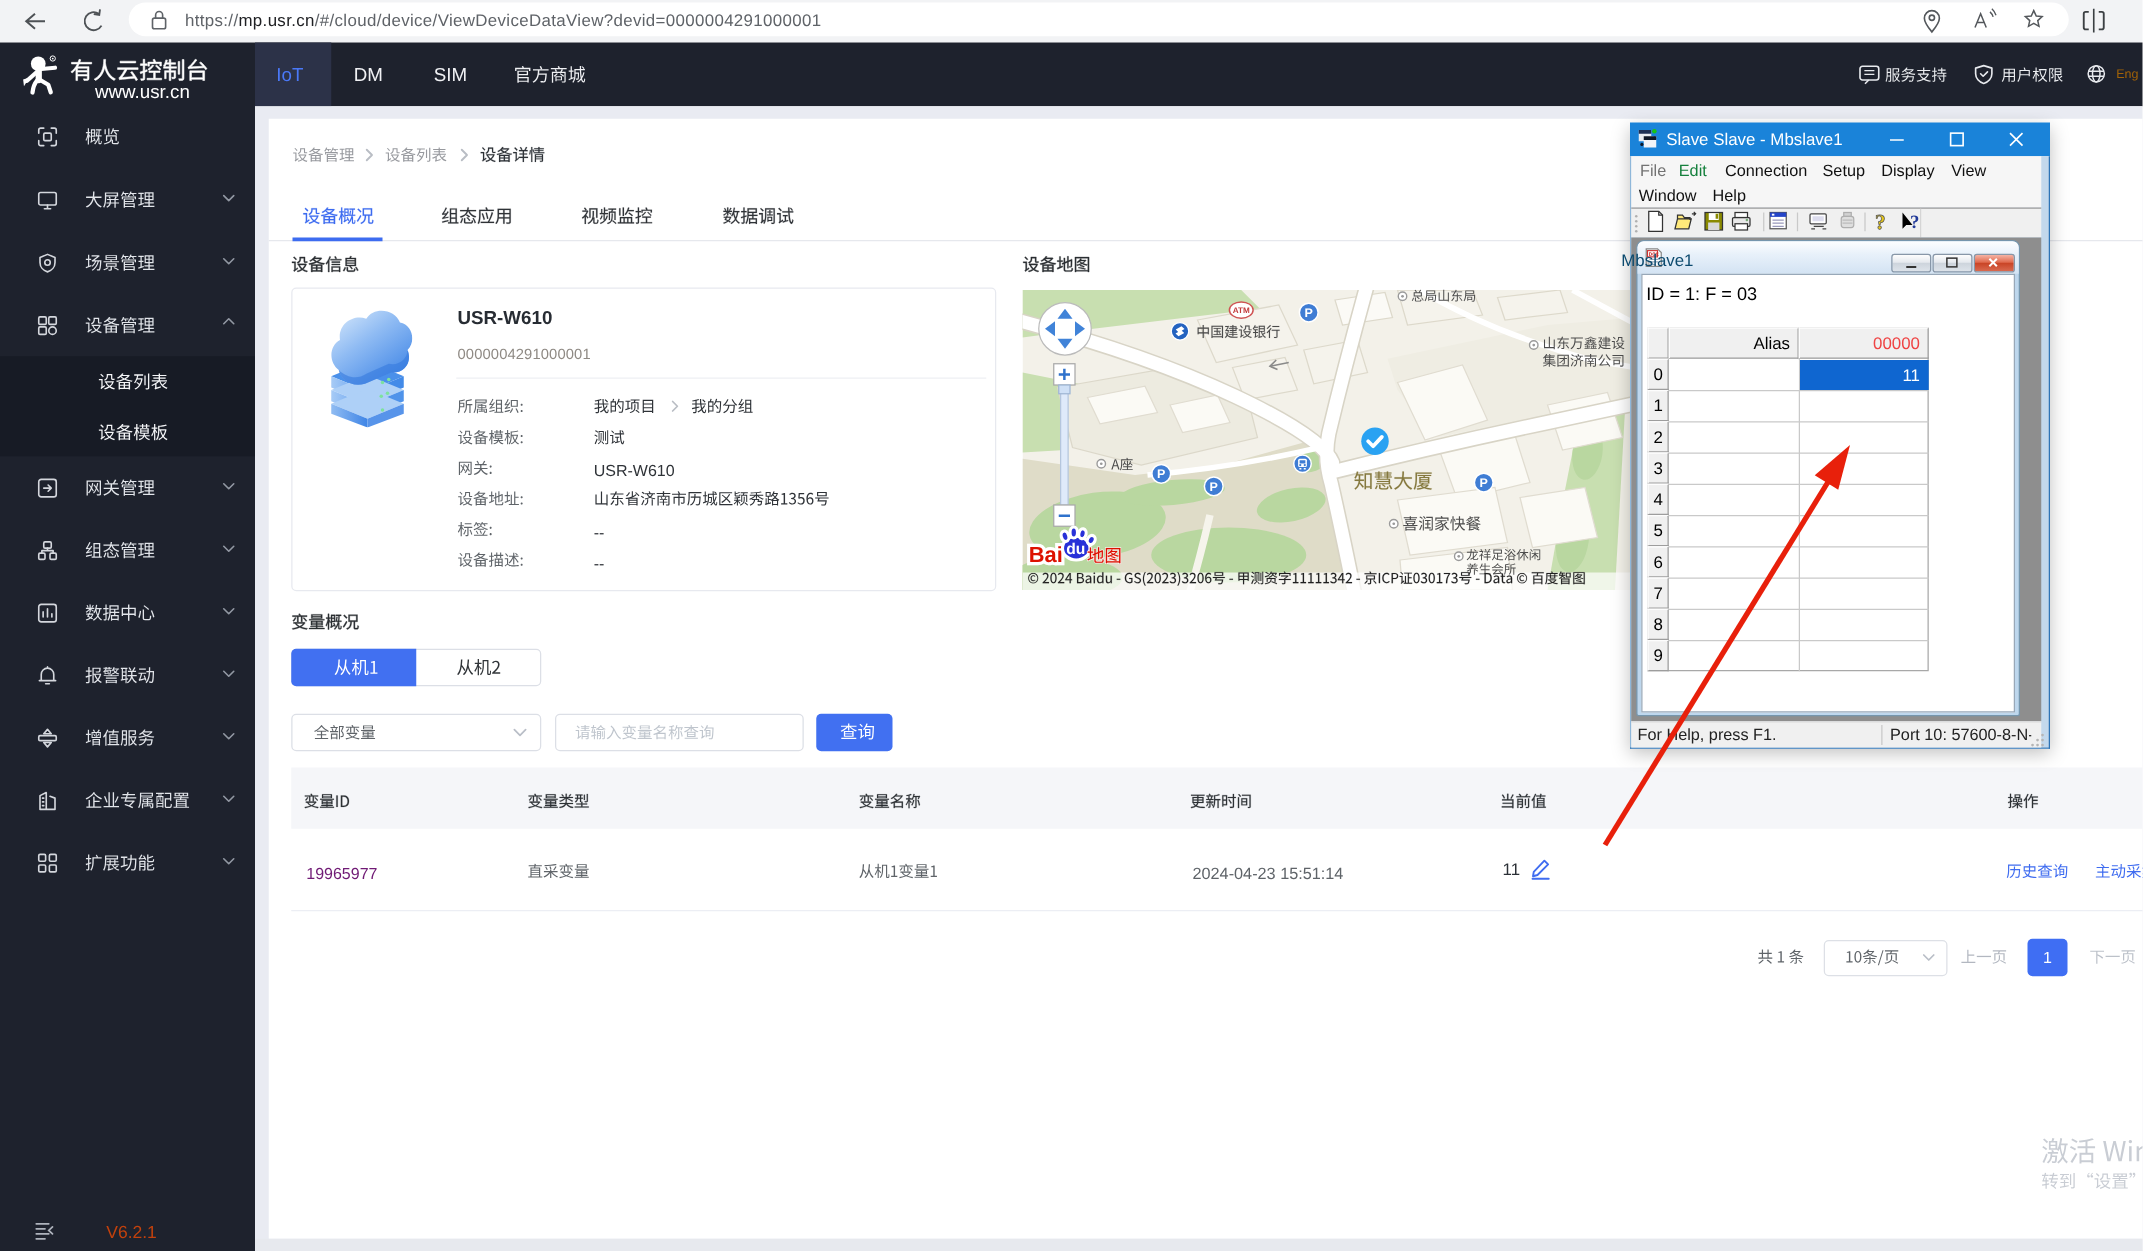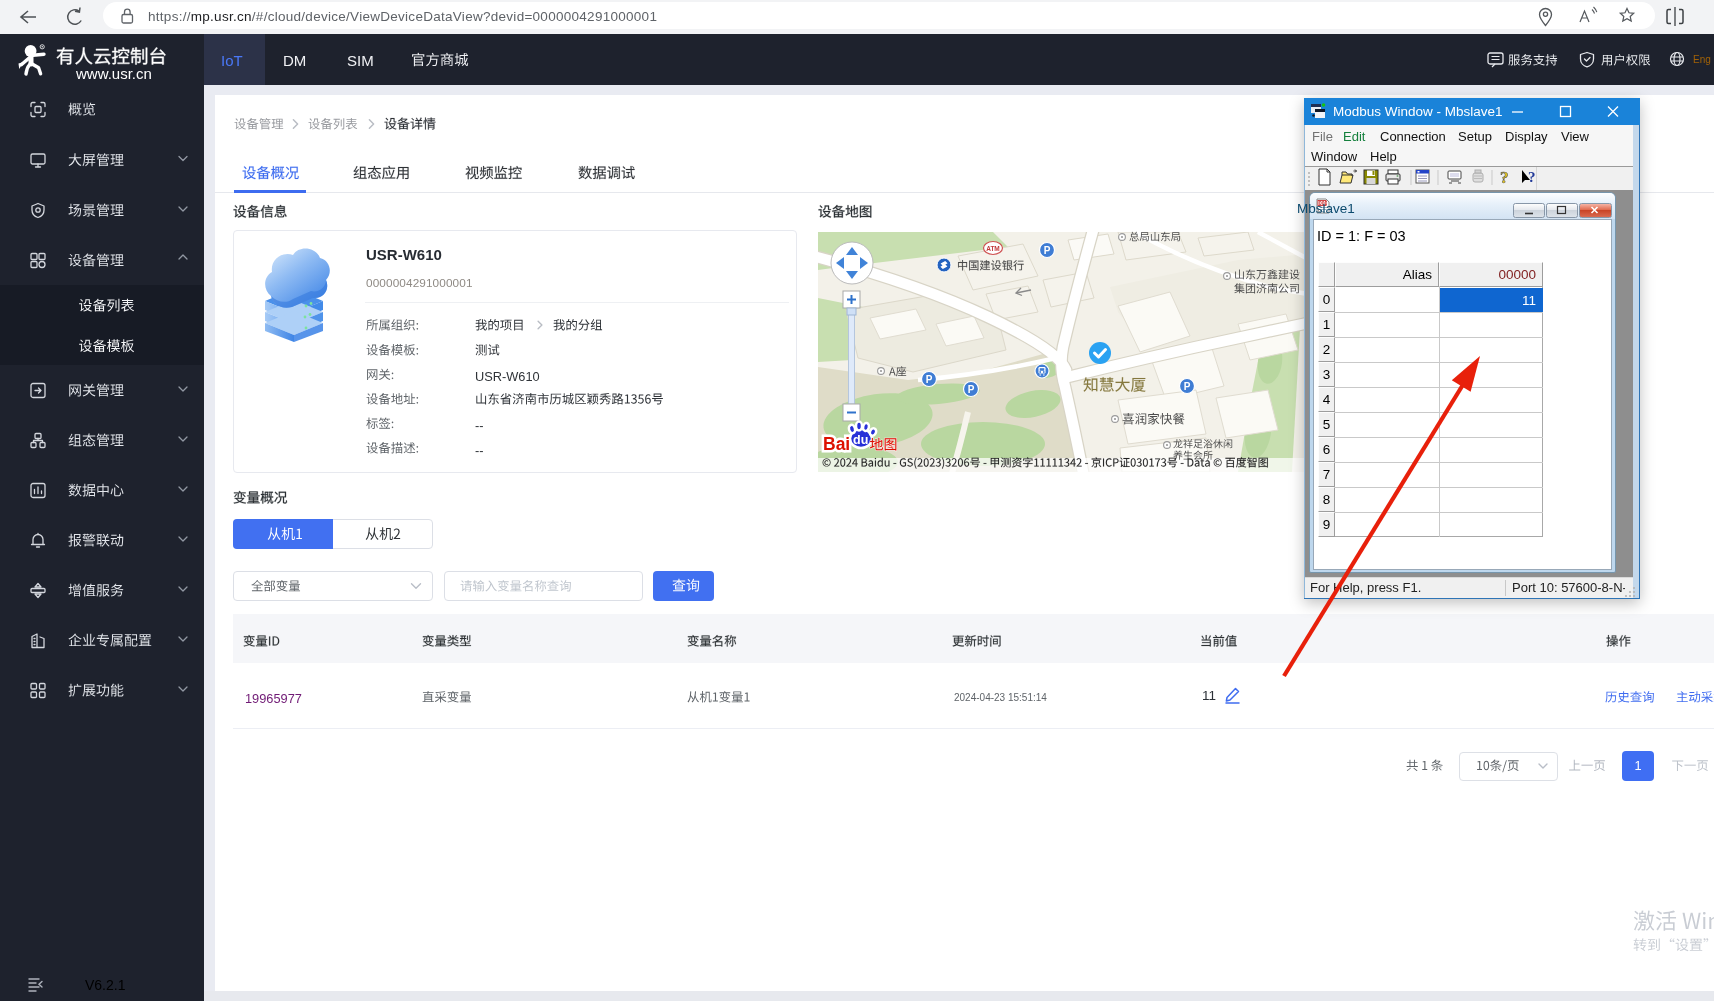--- a/index.html
+++ b/index.html
@@ -31,21 +31,21 @@
 <div class="lat" style="left:148px;top:9px;font-size:13.5px;letter-spacing:.28px;color:#5f6368">https://<span style="color:#202124">mp.usr.cn</span>/#/cloud/device/ViewDeviceDataView?devid=0000004291000001</div>
 <div class="abs" style="left:0;top:34px;width:204px;height:967px;background:#1e222d"></div>
 <div class="abs" style="left:0;top:285px;width:204px;height:79.5px;background:#171b25"></div>
 <div class="abs" style="left:204px;top:34px;width:1510px;height:51px;background:#1e222d"></div>
 <div class="abs" style="left:204px;top:34px;width:61px;height:51px;background:#2c3248"></div>
 <div class="lat" style="left:221px;top:52px;font-size:15px;color:#4a78f7">IoT</div>
 <div class="lat" style="left:283px;top:52px;font-size:15px;color:#f0f1f4">DM</div>
 <div class="lat" style="left:347px;top:52px;font-size:15px;color:#f0f1f4">SIM</div>
 <div class="lat" style="left:1693px;top:54px;font-size:10px;color:#a16207">Eng</div>
 <div class="lat" style="left:76px;top:65px;font-size:15px;color:#fff">www.usr.cn</div>
-<div class="lat" style="left:85px;top:977px;font-size:14px;color:#000000">V6.2.1</div>
+<div class="lat" style="left:85px;top:977px;font-size:14px;color:#c2410c">V6.2.1</div>
 <div class="abs" style="left:204px;top:85px;width:1510px;height:916px;background:#e9ebf2"></div>
 <div class="abs" style="left:215px;top:95px;width:1499px;height:896px;background:#fff"></div>
 <div class="abs" style="left:215px;top:192px;width:1499px;height:1px;background:#e6e8ed"></div>
 <div class="abs" style="left:234px;top:190px;width:72px;height:3px;background:#3d6cf0"></div>
 <div class="abs" style="left:233px;top:230px;width:564px;height:243px;border:1px solid #e7e9ef;border-radius:4px"></div>
 <div class="abs" style="left:365px;top:302px;width:424px;height:1px;background:#eef0f3"></div>
 <div class="lat" style="left:366px;top:245.5px;font-size:15px;font-weight:bold;color:#272c33">USR-W610</div>
 <div class="lat" style="left:366px;top:276.5px;font-size:11.8px;letter-spacing:.1px;color:#8f8a84">0000004291000001</div>
 <div class="lat" style="left:475px;top:369.5px;font-size:12.8px;color:#2f3338">USR-W610</div>
 <div class="lat" style="left:475px;top:418.5px;font-size:12.8px;color:#2f3338">--</div>
@@ -217,38 +217,38 @@
 </g>
 </svg>
 <div class="abs" style="left:233px;top:519px;width:200px;height:30px;border:1px solid #dcdfe6;border-radius:4px;background:#fff"></div>
 <div class="abs" style="left:233px;top:519px;width:100px;height:30px;background:#4170f1;border-radius:4px 0 0 4px"></div>
 <div class="abs" style="left:233px;top:571px;width:200px;height:30px;border:1px solid #dcdfe6;border-radius:4px;background:#fff"></div>
 <div class="abs" style="left:444px;top:571px;width:199px;height:30px;border:1px solid #dcdfe6;border-radius:4px;background:#fff"></div>
 <div class="abs" style="left:653px;top:571px;width:61px;height:30px;background:#4170f1;border-radius:4px"></div>
 <div class="abs" style="left:233px;top:614px;width:1481px;height:49px;background:#f5f6f9"></div>
 <div class="abs" style="left:233px;top:728px;width:1481px;height:1px;background:#eceef4"></div>
 <div class="lat" style="left:245px;top:691.5px;font-size:12.8px;color:#701a75">19965977</div>
-<div class="lat" style="left:954px;top:691.5px;font-size:10px;color:#5f6469">2024-04-23 15:51:14</div>
+<div class="lat" style="left:954px;top:691.5px;font-size:13px;color:#5f6469">2024-04-23 15:51:14</div>
 <div class="lat" style="left:1202px;top:688px;font-size:13.5px;color:#2b3036">11</div>
 <div class="abs" style="left:1459px;top:752px;width:99px;height:29px;border:1px solid #dde0e6;border-radius:4px;background:#fff"></div>
 <div class="abs" style="left:1622px;top:751px;width:32px;height:30px;background:#3f6ef3;border-radius:4px"></div>
 <div class="lat" style="left:1622px;top:758.5px;width:32px;text-align:center;font-size:12.8px;color:#fff">1</div>
 <div class="abs" style="left:204px;top:991px;width:1510px;height:10px;background:#e7e9ee"></div>
 <div style="position:absolute;left:1304px;top:98px;width:336px;height:501px;box-shadow:0 4px 14px rgba(0,0,0,.25)"></div>
 <div style="position:absolute;left:1304px;top:98px;width:336px;height:27px;background:#1a83d9"></div>
 <svg style="position:absolute;left:1310px;top:102px" width="17" height="17">
     <rect x="1" y="2" width="10" height="9" fill="#e8ecf2"></rect>
     <rect x="1" y="2" width="10" height="3" fill="#1d2f55"></rect>
     <rect x="5" y="7" width="10" height="9" fill="#f2f4f8"></rect>
     <rect x="5" y="7" width="10" height="3" fill="#0f1828"></rect>
     <circle cx="13.5" cy="3" r="1.8" fill="#18c414"></circle>
     <circle cx="13.5" cy="8.5" r="1.3" fill="#0f1828"></circle>
     <circle cx="3.5" cy="13.5" r="1.3" fill="#0f1828"></circle>
   </svg>
-<div class="lat" style="left:1333px;top:104px;font-size:13.5px;color:#fff">Modbus Window - Mbslave1</div>
+<div class="lat" style="left:1333px;top:104px;font-size:13.5px;color:#fff">Slave Slave - Mbslave1</div>
 <svg style="position:absolute;left:1500px;top:98px" width="140" height="27" fill="none" stroke="#fff" stroke-width="1.3">
     <path d="M12 14h11"></path>
     <rect x="60.5" y="8.5" width="10" height="10"></rect>
     <path d="M108 8.5l10 10M118 8.5l-10 10"></path>
   </svg>
 <div style="position:absolute;left:1304px;top:125px;width:336px;height:473px;background:#c3d8ec"></div>
 <div style="position:absolute;left:1304px;top:125px;width:1px;height:474px;background:#8fb7d9"></div>
 <div style="position:absolute;left:1639px;top:125px;width:1px;height:474px;background:#2e74b6"></div>
 <div style="position:absolute;left:1304px;top:598px;width:336px;height:1px;background:#2e74b6"></div>
 <div style="position:absolute;left:1305px;top:125px;width:328px;height:41px;background:#f6f6f6"></div>
@@ -337,21 +337,21 @@
     <rect x="44.5" y="3.5" width="8" height="7" fill="none" stroke="#333" stroke-width="1.2"></rect>
     <path d="M78.5 4l6 6M84.5 4l-6 6" stroke="#fff" stroke-width="1.6"></path>
   </svg>
 <div style="position:absolute;left:1313px;top:219px;width:299px;height:351px;background:#fff;border:1px solid #98a8b8"></div>
 <div class="lat" style="left:1317px;top:228px;font-size:14.5px;color:#000">ID = 1: F = 03</div>
 <div style="position:absolute;left:1318px;top:262px;width:225px;height:275px;background:#fff;border:1px solid #a8a8a8"></div>
 <div style="position:absolute;left:1318px;top:262px;width:17px;height:25px;background:#f0f0f0;border:1px solid;border-color:#fdfdfd #9d9d9d #9d9d9d #fdfdfd;box-sizing:border-box"></div>
 <div style="position:absolute;left:1335px;top:262px;width:104px;height:25px;background:#f0f0f0;border:1px solid;border-color:#fdfdfd #9d9d9d #9d9d9d #fdfdfd;box-sizing:border-box"></div>
 <div class="lat" style="left:1335px;top:267px;width:97px;text-align:right;font-size:13.5px;color:#000">Alias</div>
 <div style="position:absolute;left:1439px;top:262px;width:104px;height:25px;background:#f0f0f0;border:1px solid;border-color:#fdfdfd #9d9d9d #9d9d9d #fdfdfd;box-sizing:border-box"></div>
-<div class="lat" style="left:1439px;top:267px;width:97px;text-align:right;font-size:13.5px;color:#7f1d1d">00000</div>
+<div class="lat" style="left:1439px;top:267px;width:97px;text-align:right;font-size:13.5px;color:#ef4444">00000</div>
 <div style="position:absolute;left:1318px;top:287px;width:17px;height:25px;background:#f0f0f0;border:1px solid;border-color:#fdfdfd #9d9d9d #9d9d9d #fdfdfd;box-sizing:border-box"></div>
 <div class="lat" style="left:1318px;top:292px;width:17px;text-align:center;font-size:13.5px;color:#000">0</div>
 <div style="position:absolute;left:1318px;top:312px;width:17px;height:25px;background:#f0f0f0;border:1px solid;border-color:#fdfdfd #9d9d9d #9d9d9d #fdfdfd;box-sizing:border-box"></div>
 <div class="lat" style="left:1318px;top:317px;width:17px;text-align:center;font-size:13.5px;color:#000">1</div>
 <div style="position:absolute;left:1318px;top:337px;width:17px;height:25px;background:#f0f0f0;border:1px solid;border-color:#fdfdfd #9d9d9d #9d9d9d #fdfdfd;box-sizing:border-box"></div>
 <div class="lat" style="left:1318px;top:342px;width:17px;text-align:center;font-size:13.5px;color:#000">2</div>
 <div style="position:absolute;left:1318px;top:362px;width:17px;height:25px;background:#f0f0f0;border:1px solid;border-color:#fdfdfd #9d9d9d #9d9d9d #fdfdfd;box-sizing:border-box"></div>
 <div class="lat" style="left:1318px;top:367px;width:17px;text-align:center;font-size:13.5px;color:#000">3</div>
 <div style="position:absolute;left:1318px;top:387px;width:17px;height:25px;background:#f0f0f0;border:1px solid;border-color:#fdfdfd #9d9d9d #9d9d9d #fdfdfd;box-sizing:border-box"></div>
 <div class="lat" style="left:1318px;top:392px;width:17px;text-align:center;font-size:13.5px;color:#000">4</div>

